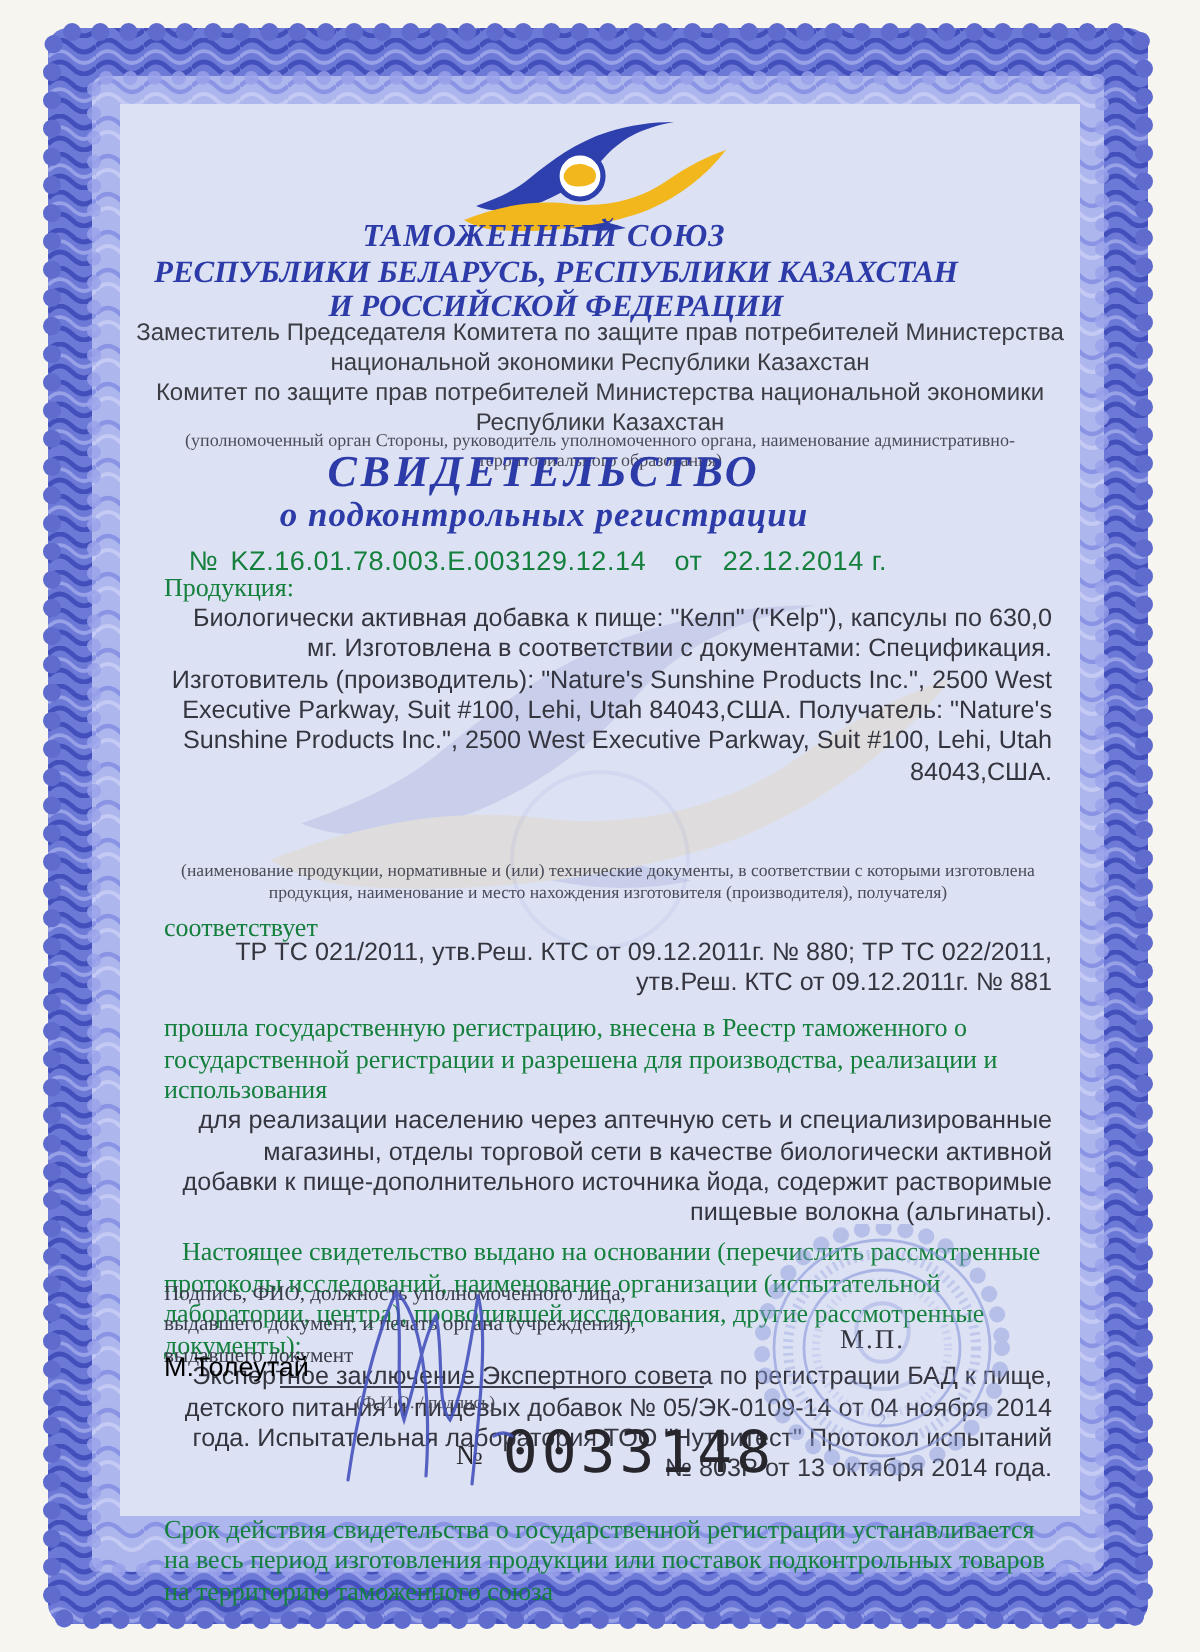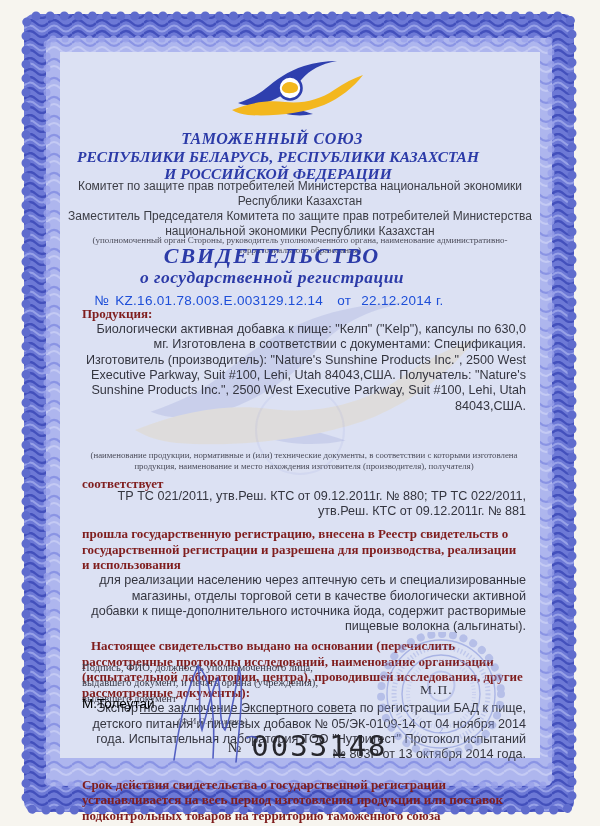--- a/index.html
+++ b/index.html
@@ -1,19 +1,19 @@
 <!DOCTYPE html>
 <html><head>
 <meta charset="utf-8">
 <style>
   html,body{margin:0;padding:0;}
   body{width:600px;height:826px;background:#e9e7e0;font-family:"Liberation Sans","DejaVu Sans",sans-serif;}
   .canvas{position:relative;width:600px;height:826px;background:#f7f5ef;overflow:hidden;}
   .bg-svg{position:absolute;left:0;top:0;}
-  .content{position:absolute;left:60px;top:66px;width:424px;height:706px;}
+  .content{position:absolute;left:60px;top:46px;width:424px;height:706px;}
   .sans{font-family:"Liberation Sans","DejaVu Sans",sans-serif;text-align:right;}
 
   .union-header{position:absolute;top:64px;left:0;width:100%;text-align:center;
     font-family:"Liberation Serif","DejaVu Serif",serif;font-style:italic;font-weight:bold;
     color:#2c3ba8;line-height:1.12;}
   .union-header .l1{font-size:16px;letter-spacing:.5px;}
   .union-header .l2,.union-header .l3{font-size:15.5px;padding-left:12px;}
 
   .org-block{position:absolute;top:113px;left:-4px;width:488px;text-align:center;
     font-size:12px;color:#3b3c44;line-height:1.22;}
@@ -21,26 +21,26 @@
 
   .caption-sm{font-family:"Liberation Serif","DejaVu Serif",serif;font-size:9px;color:#4a4b58;text-align:center;line-height:1.15;margin-left:28px;}
   .authority-caption{position:absolute;top:169px;left:0;width:100%;}
 
   .title-block{position:absolute;top:179px;left:0;width:100%;text-align:center;
     font-family:"Liberation Serif","DejaVu Serif",serif;font-style:italic;font-weight:bold;color:#2c3ba8;}
   .title-main{font-size:22px;letter-spacing:2px;line-height:1.0;}
   .title-sub{font-size:17.5px;letter-spacing:.5px;line-height:1.2;}
 
   .cert-number{position:absolute;top:227px;left:0;width:100%;text-align:center;
-    font-size:13.5px;color:#1d4ed8;letter-spacing:.3px;}
+    font-size:13.5px;color:#15803d;letter-spacing:.3px;}
   .cert-number span{margin:0 6px 0 0;}
 
   .body-block{position:absolute;top:240px;left:22px;width:444px;color:#34353f;}
   .body-block p{margin:0;font-size:12.6px;line-height:1.22;}
-  .p-serif{font-family:"Liberation Serif","DejaVu Serif",serif;font-size:13px !important;color:#7f1d1d;font-weight:bold;}
+  .p-serif{font-family:"Liberation Serif","DejaVu Serif",serif;font-size:13px !important;color:#15803d;}
   .product-caption{margin-top:36px !important;text-align:center;font-size:8.8px !important;
     font-family:"Liberation Serif","DejaVu Serif",serif;color:#4a4b58;line-height:1.2 !important;}
   .conforms-label{margin-top:5px !important;margin-bottom:-3px !important;}
   .gap-sm{margin-top:3px !important;}
   .gap-md{margin-top:6px !important;}
   .gap-lg{margin-top:14px !important;}
   .indent{text-indent:9px;}
 
   .footer-caption{position:absolute;top:594px;left:22px;width:280px;
     font-family:"Liberation Serif","DejaVu Serif",serif;font-size:10.6px;color:#3a3b48;
@@ -113,41 +113,41 @@
 
   <div class="content">
 
     <div class="union-header">
       <div class="l1">ТАМОЖЕННЫЙ СОЮЗ</div>
       <div class="l2">РЕСПУБЛИКИ БЕЛАРУСЬ, РЕСПУБЛИКИ КАЗАХСТАН</div>
       <div class="l3">И РОССИЙСКОЙ ФЕДЕРАЦИИ</div>
     </div>
 
     <div class="org-block">
+      <p>Заместитель Председателя Комитета по защите прав потребителей Министерства национальной экономики Республики Казахстан</p>
       <p>Комитет по защите прав потребителей Министерства национальной экономики Республики Казахстан</p>
-      <p>Заместитель Председателя Комитета по защите прав потребителей Министерства национальной экономики Республики Казахстан</p>
     </div>
     <div class="caption-sm authority-caption">(уполномоченный орган Стороны, руководитель уполномоченного органа, наименование административно-территориального образования)</div>
 
     <div class="title-block">
       <div class="title-main">СВИДЕТЕЛЬСТВО</div>
-      <div class="title-sub">о государственной регистрации</div>
+      <div class="title-sub">о подконтрольных регистрации</div>
     </div>
 
     <div class="cert-number">
       <span>№</span><span>KZ.16.01.78.003.Е.003129.12.14</span>&nbsp;&nbsp;<span>от</span>&nbsp;<span>22.12.2014 г.</span>
     </div>
 
     <div class="body-block">
       <p class="p-serif">Продукция:</p>
       <p class="sans">Биологически активная добавка к пище: "Келп" ("Kelp"), капсулы по 630,0 мг. Изготовлена в соответствии с документами: Спецификация. Изготовитель (производитель): "Nature's Sunshine Products Inc.", 2500 West Executive Parkway, Suit #100, Lehi, Utah 84043,США. Получатель: "Nature's Sunshine Products Inc.", 2500 West Executive Parkway, Suit #100, Lehi, Utah 84043,США.</p>
       <p class="product-caption">(наименование продукции, нормативные и (или) технические документы, в соответствии с которыми изготовлена продукция, наименование и место нахождения изготовителя (производителя), получателя)</p>
       <p class="p-serif conforms-label">соответствует</p>
       <p class="sans">ТР ТС 021/2011, утв.Реш. КТС от 09.12.2011г. № 880; ТР ТС 022/2011, утв.Реш. КТС от 09.12.2011г. № 881</p>
-      <p class="p-serif gap-md">прошла государственную регистрацию, внесена в Реестр свидетельств о государственной регистрации и разрешена для производства, реализации и использования</p>
+      <p class="p-serif gap-md">прошла государственную регистрацию, внесена в Реестр таможенного о государственной регистрации и разрешена для производства, реализации и использования</p>
       <p class="sans">для реализации населению через аптечную сеть и специализированные магазины, отделы торговой сети в качестве биологически активной добавки к пище-дополнительного источника йода, содержит растворимые пищевые волокна (альгинаты).</p>
       <p class="p-serif gap-sm indent">Настоящее свидетельство выдано на основании (перечислить рассмотренные протоколы исследований, наименование организации  (испытательной лаборатории, центра), проводившей исследования, другие рассмотренные документы):</p>
       <p class="sans">Экспертное заключение Экспертного совета по регистрации БАД к пище, детского питания и пищевых добавок № 05/ЭК-0109-14 от 04 ноября 2014 года. Испытательная лаборатория ТОО "Нутритест" Протокол испытаний № 803Р от 13 октября 2014 года.</p>
       <p class="p-serif gap-lg">Срок действия свидетельства о государственной регистрации устанавливается на весь период изготовления продукции или поставок подконтрольных товаров на территорию таможенного союза</p>
     </div>
 
     <div class="footer-caption">Подпись, ФИО,  должность уполномоченного лица,
 выдавшего документ, и печать органа (учреждения),
 выдавшего документ</div>
 

